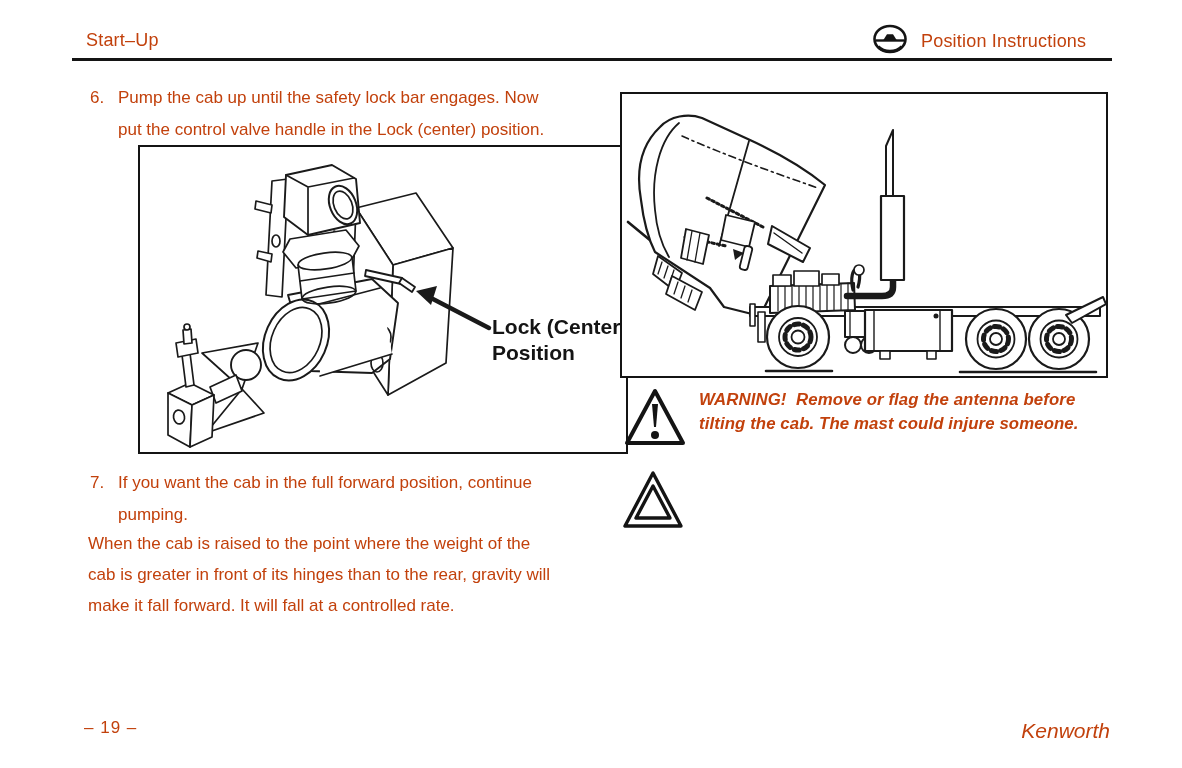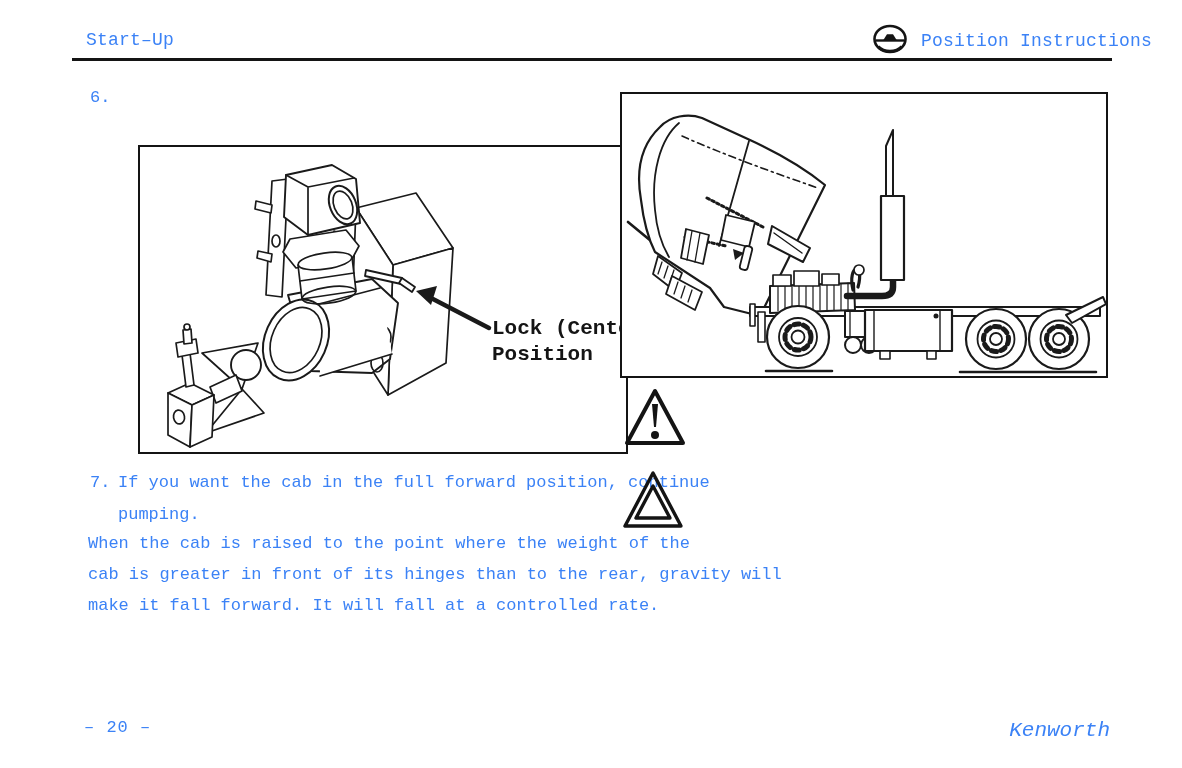--- a/index.html
+++ b/index.html
@@ -1,18 +1,18 @@
 <!DOCTYPE html>
 <html><head>
 <meta charset="utf-8">
 <style>
   html,body{margin:0;padding:0;background:#e8e8e8;}
   .page{
     position:relative;width:1182px;height:768px;background:#ffffff;
-    font-family:Liberation Mono, monospace;color:#3b82f6;
+    font-family:Liberation Sans, sans-serif;color:#c2410c;
     overflow:hidden;margin:0 auto;
   }
   .abs{position:absolute;}
   .pre{white-space:pre;}
   .hdr{font-size:18px;letter-spacing:.2px;}
   .rule{background:#141414;height:3px;}
   .body-txt{font-size:17px;line-height:32px;}
   .note-txt{font-size:17px;line-height:31px;}
   .alert-txt{font-size:16.8px;line-height:23.5px;font-weight:700;font-style:italic;letter-spacing:.1px;}
   .fig{border:2px solid #141414;background:#fff;}
@@ -34,20 +34,22 @@
       <path d="M3.6,16.5 L32.4,16.5" stroke="#141414" stroke-width="2.4"></path>
       <path d="M11,16.5 L25,16.5 L21,10.2 L15,10.2 Z" fill="#141414"></path>
       <path d="M6,22.5 A15.5,13 0 0 0 30,22.5" fill="none" stroke="#141414" stroke-width="3.2"></path>
     </svg>
   </div>
   <div class="abs hdr" style="left:921px;top:31px;">Position Instructions</div>
 
   <div class="abs rule" style="left:72px;top:58px;width:1040px;"></div>
 
   <div class="abs body-txt" style="left:90px;top:82px;">6.</div>
+  <div class="abs body-txt pre" style="left:118px;top:82px;">Pump the cab up until the safety lock bar engages. Now
+put the control valve handle in the Lock (center) position.</div>
 
   <div class="abs fig" style="left:92px;top:145px;width:486px;height:305px;margin-left:46px;">
     <svg width="486" height="305" viewBox="0 0 486 305">
       <g stroke="#1a1a1a" stroke-width="1.7" fill="none" stroke-linejoin="round" stroke-linecap="round">
 
         <path d="M216,61 L276,46 L313,101 L253,118 Z" fill="#fff"></path>
         <path d="M313,101 L306,216 L248,248 L253,118 Z" fill="#fff"></path>
         <path d="M216,61 L253,118 L248,248 L211,190 Z" fill="#fff"></path>
 
         <path d="M226,123 L262,131 L261,137 L225,129 Z" fill="#fff" stroke-width="1.8"></path>
@@ -187,24 +189,26 @@
     </svg>
   </div>
 
   <div class="abs" style="left:624px;top:387px;width:62px;height:60px;">
     <svg width="62" height="60" viewBox="0 0 62 60">
       <path d="M31,4 L3,56 L59,56 Z" fill="none" stroke="#141414" stroke-width="4" stroke-linejoin="round"></path>
       <path d="M28,17 L34,17 L32,40 L30,40 Z" fill="#141414"></path>
       <circle cx="31" cy="48" r="4" fill="#141414"></circle>
     </svg>
   </div>
+  <div class="abs alert-txt pre" style="left:699px;top:388px;">WARNING!  Remove or flag the antenna before
+tilting the cab. The mast could injure someone.</div>
 
   <div class="abs" style="left:620px;top:468px;width:66px;height:62px;">
     <svg width="66" height="62" viewBox="0 0 66 62">
       <path d="M33,5 L5,58 L61,58 Z" fill="none" stroke="#141414" stroke-width="3.4" stroke-linejoin="round"></path>
       <path d="M33,18 L16,50 L50,50 Z" fill="none" stroke="#141414" stroke-width="3.4" stroke-linejoin="round"></path>
     </svg>
   </div>
 
-  <div class="abs footer-num" style="left:84px;top:718px;">– 20 –</div>
+  <div class="abs footer-num" style="left:84px;top:718px;">– 19 –</div>
   <div class="abs footer-brand" style="right:72px;top:719px;">Kenworth</div>
 
 </div>
 
 </body></html>

